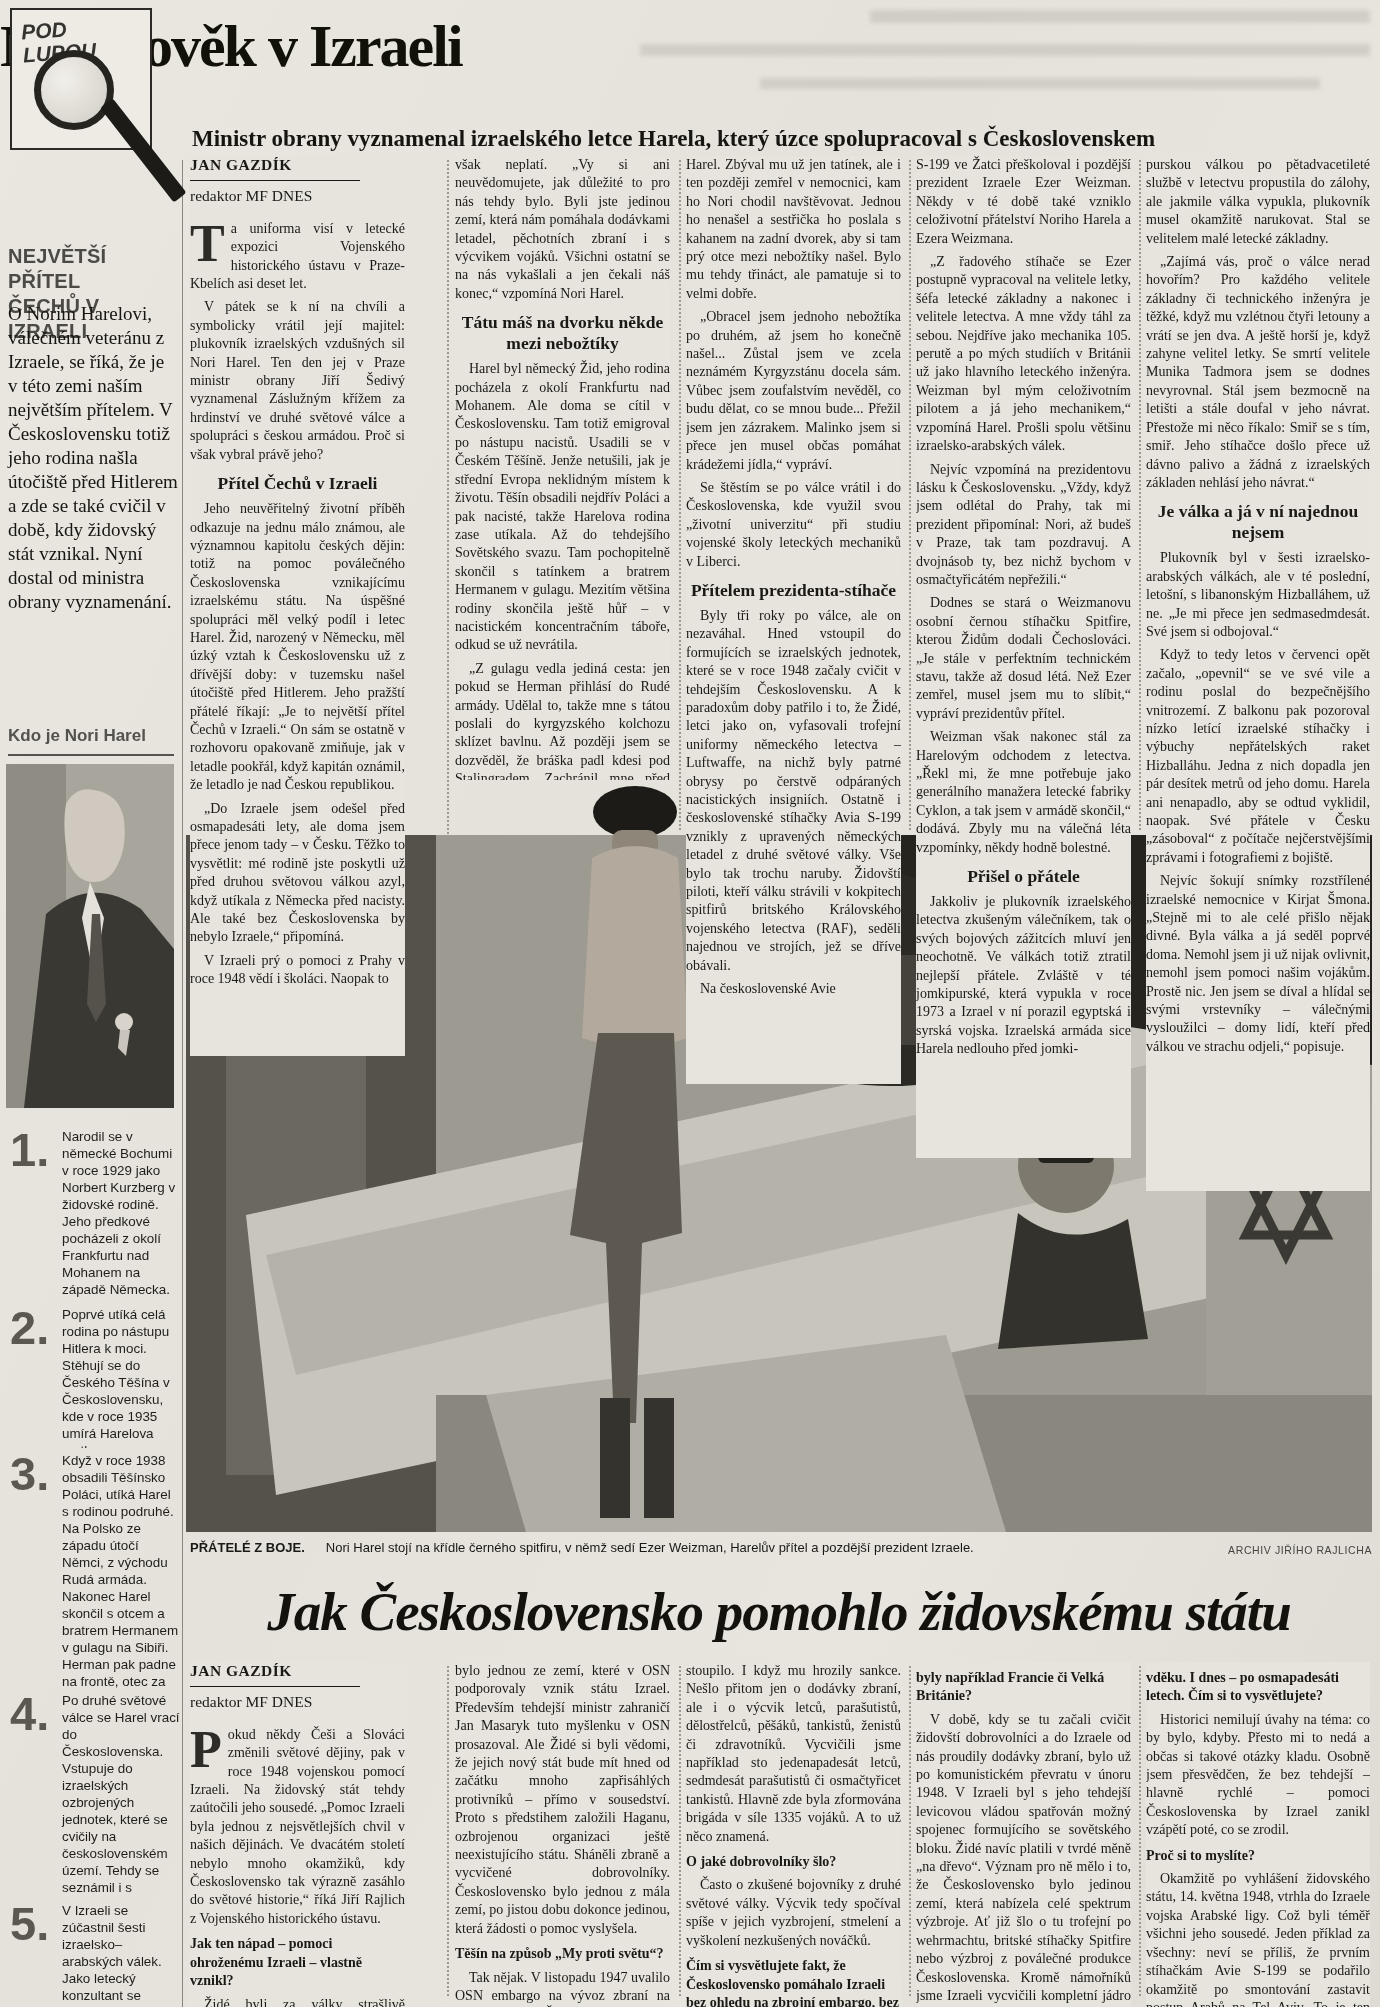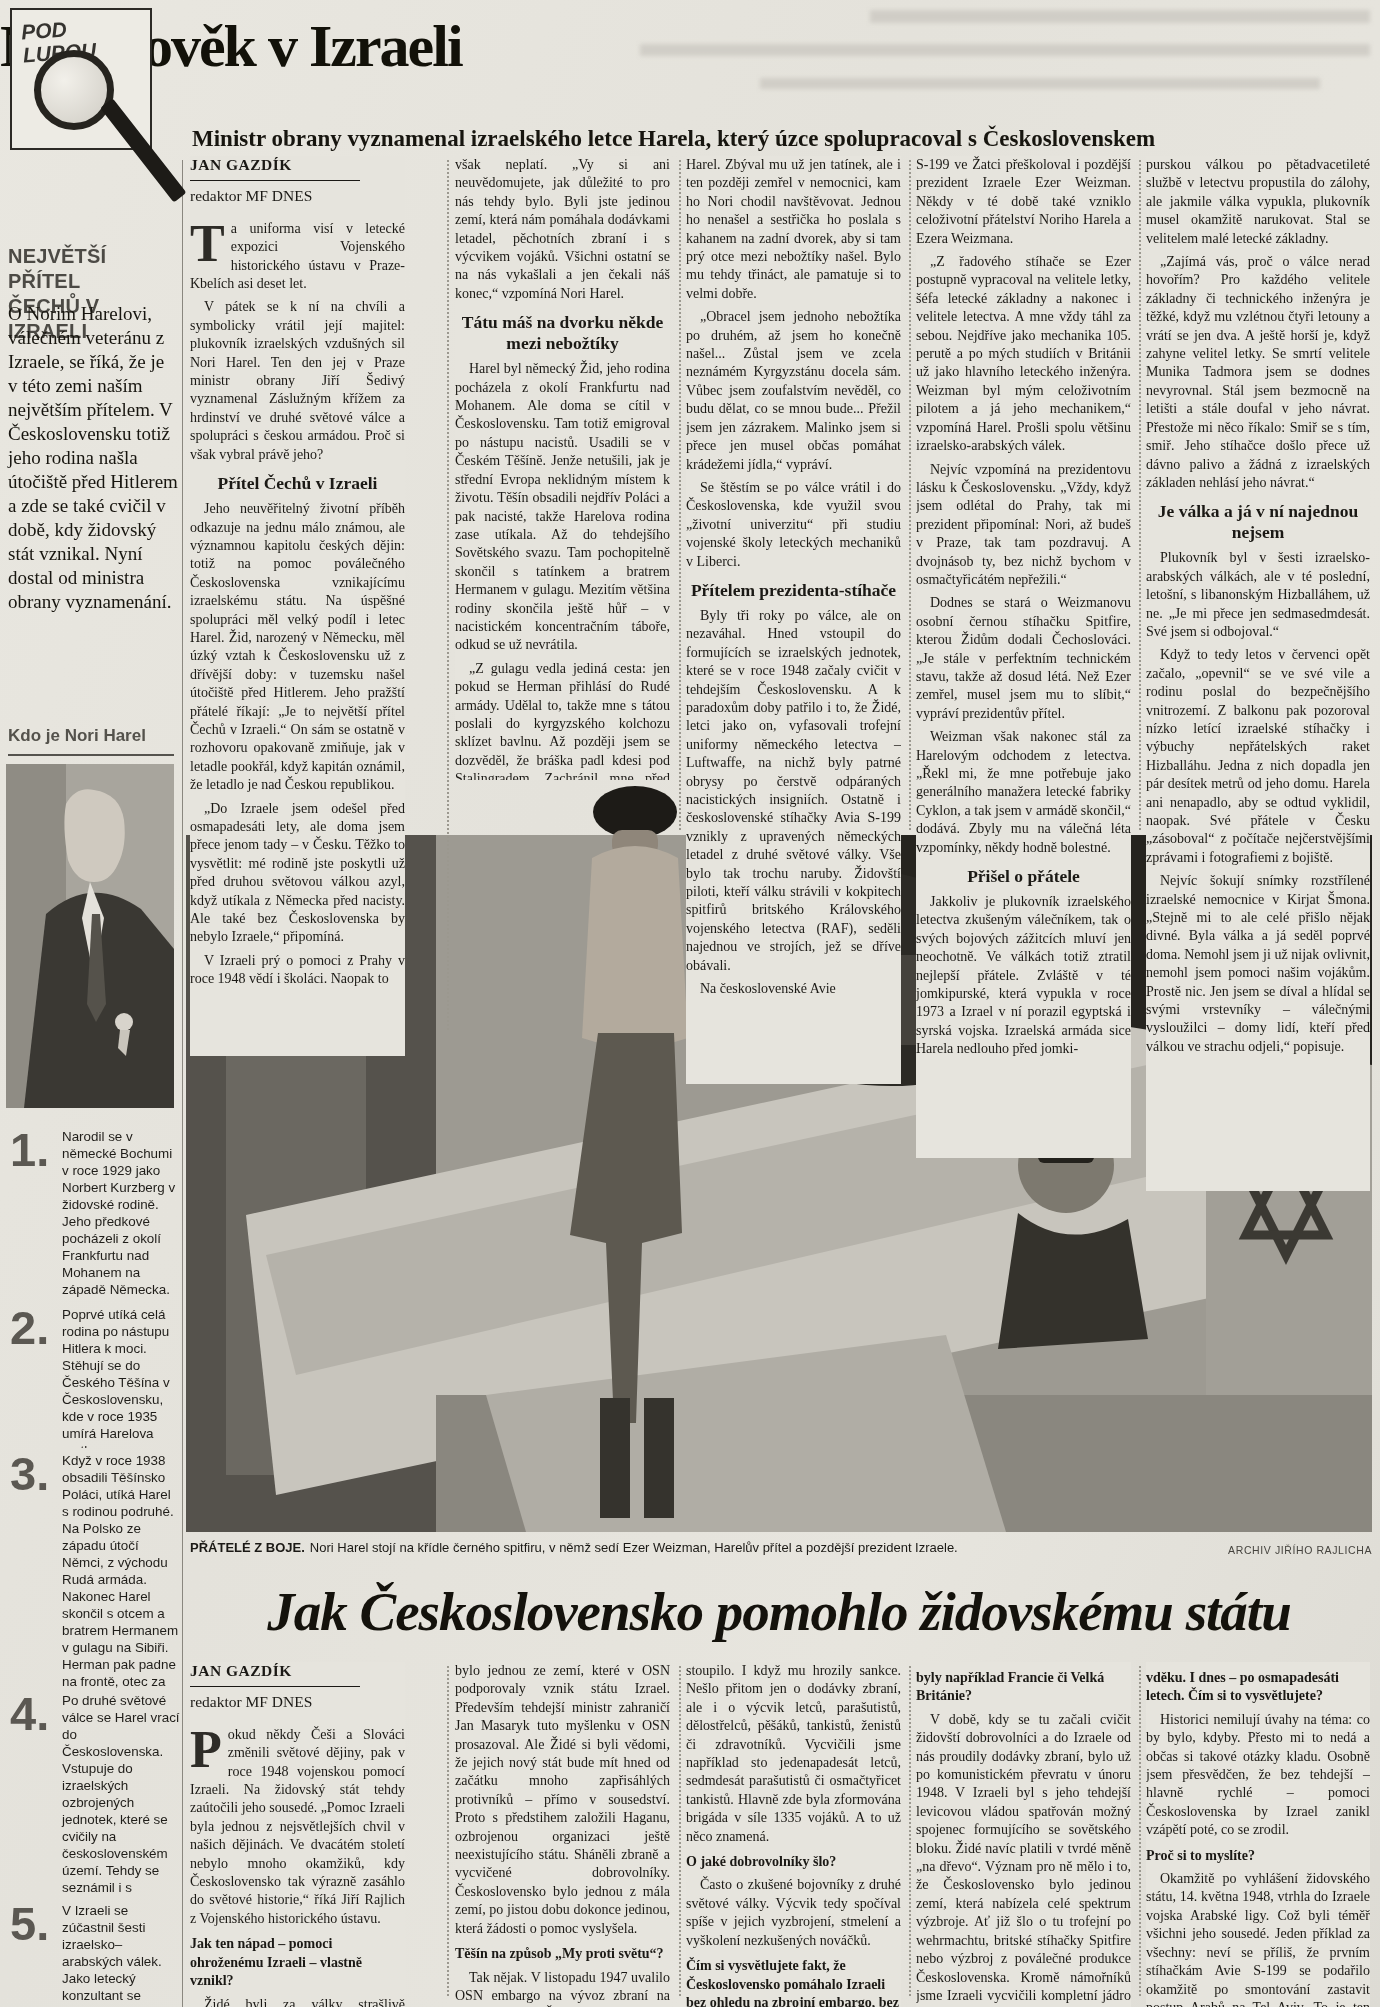--- a/index.html
+++ b/index.html
@@ -49,21 +49,21 @@
   .byline-author{font-family:"Liberation Serif",serif;font-weight:bold;font-size:15.5px;
     letter-spacing:.5px;}
   .byline-rule{width:170px;height:1px;background:#1b1915;margin:6px 0;}
   .byline-role{font-size:15.5px;}
   .gutter{position:absolute;width:0;border-left:2px dotted #9b988f;z-index:1;}
   
   #main-photo{left:186px;top:835px;width:1186px;height:697px;z-index:0;overflow:hidden;
     background:linear-gradient(#b6b3ab,#8f8c84);}
   #pilot-cutout{left:540px;top:778px;width:190px;height:754px;z-index:1;}
   #caption-row{left:190px;top:1540px;width:1182px;display:flex;z-index:3;
-    font-family:"Liberation Sans",sans-serif;font-size:13px;line-height:16px;}
+    font-family:"Liberation Sans",sans-serif;font-size:13px;line-height:16px;gap:16px;}
   #caption-label{font-weight:bold;white-space:nowrap;margin-right:5px;}
   #caption-credit{margin-left:auto;font-size:10.5px;letter-spacing:.6px;color:#45433e;
     white-space:nowrap;padding-top:2px;}
   
   #headline2{left:186px;top:1580px;width:1186px;text-align:center;font-size:55px;font-weight:bold;
     font-style:italic;letter-spacing:-1px;color:#14120c;z-index:3;}
   .col2{top:1662px;height:345px;}
 </style>
 </head>
 <body>

